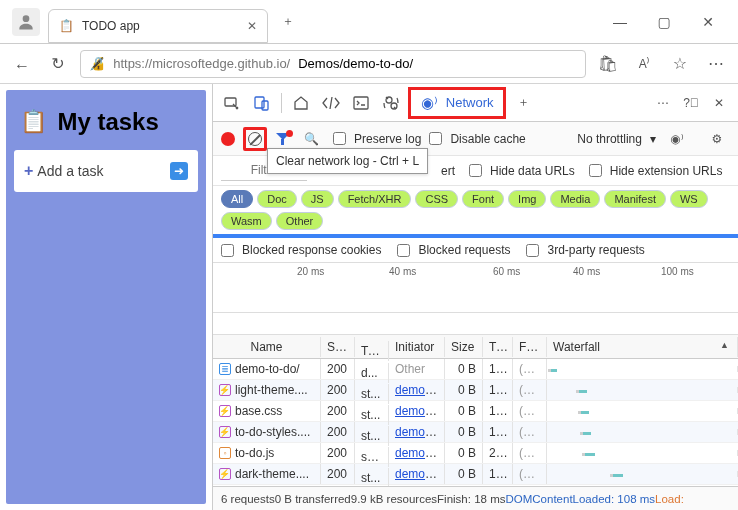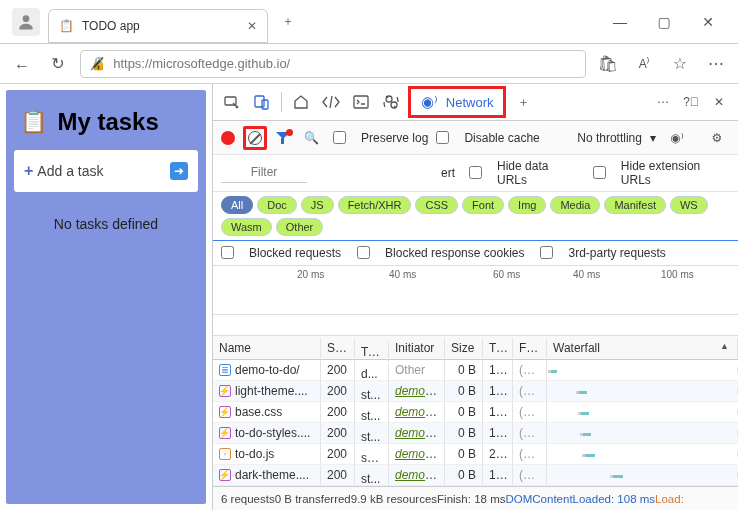--- a/index.html
+++ b/index.html
@@ -46,54 +46,54 @@
 .dt-toolbar { height:34px; display:flex; align-items:center; padding:0 8px; gap:8px; border-bottom:1px solid #e5e5e5; background:#fafafa; position:relative;}
 .rec { width:14px;height:14px; border:2px solid #e22; border-radius:50%; background:#e22;}
 .clear-btn { width:24px;height:24px; border:3px solid #e22; display:flex;align-items:center;justify-content:center; border-radius:2px;}
 .clear-btn span{ width:14px;height:14px;border:1.5px solid #555;border-radius:50%;position:relative;}
 .clear-btn span::after{content:"";position:absolute;width:14px;height:1.5px;background:#555;transform:rotate(-45deg);top:6px;left:-1px;}
 .tooltip { position:absolute; left:54px; top:26px; background:#fff; border:1px solid #999; padding:5px 8px; font-size:12px; z-index:10; box-shadow:0 1px 3px rgba(0,0,0,0.15);}
 .funnel { position:relative; width:16px;height:16px;}
 .funnel::before{content:"";position:absolute;border-left:7px solid transparent;border-right:7px solid transparent;border-top:7px solid #3367d6;top:2px;left:1px;}
 .funnel::after{content:"";position:absolute;width:3px;height:6px;background:#3367d6;top:8px;left:6px;}
 .funnel .dot{position:absolute;width:7px;height:7px;background:#e22;border-radius:50%;top:-1px;right:-2px;}
-.chk { display:flex; align-items:center; gap:15px; color:#333;}
+.chk { display:flex; align-items:center; gap:8px; color:#333;}
 .chk input { width:13px; height:13px;}
 .throt { margin-left:auto; color:#333;}
 .gear { margin-left:6px;}
 
 .filter-row { padding:4px 8px; display:flex; align-items:center; gap:14px; border-bottom:1px solid #e5e5e5;}
 .filter-input { width:86px; padding:3px 4px; border:none; border-bottom:1px solid #ccc; color:#888; font-size:12px; background:transparent;text-align:center;}
 .filter-row .label-cut { color:#333;}
 
-.type-row { padding:4px 8px; display:flex; gap:4px; flex-wrap:wrap; border-bottom:1px solid #3b82f6;}
+.type-row { padding:4px 8px; display:flex; gap:4px; flex-wrap:wrap; border-bottom:4px solid #3b82f6;}
 .chip { border:1px solid #c3cde0; border-radius:10px; padding:2px 9px; font-size:11px; background:#bef264; color:#333;}
 .chip.active { background:#5a7ab8; color:#fff; border-color:#5a7ab8;}
 
 .block-row { padding:5px 8px; display:flex; gap:16px; border-bottom:1px solid #ddd;}
 
 .timeline { height:50px; border-bottom:1px solid #ddd; position:relative; background:#fff;}
 .timeline .tick { position:absolute; top:3px; font-size:10px; color:#666;}
 .timeline .t1{left:84px;} .timeline .t2{left:176px;text-align:right;} .timeline .t3{left:280px;} .timeline .t4{left:360px;} .timeline .t5{left:448px;}
 
 .sep-band{height:22px;border-bottom:1px solid #ddd;}
 
 .grid-head { display:flex; border-bottom:1px solid #ccc; background:#f8f8f8; height:24px; align-items:center;}
 .grid-head > div, .grid-row > div { padding:3px 6px; border-right:1px solid #e3e3e3; overflow:hidden; white-space:nowrap; text-overflow:ellipsis;}
 .grid-head > div { font-weight:400; color:#333;}
-.c-name{width:108px;} .c-st{width:34px;} .c-ty{width:34px;margin-top:8px;} .c-ini{width:56px;} .c-sz{width:38px;} .c-ti{width:30px;} .c-fu{width:34px;} .c-wf{flex:1; position:relative;}
+.c-name{width:108px;text-align:center;} .c-st{width:34px;} .c-ty{width:34px;margin-top:8px;} .c-ini{width:56px;} .c-sz{width:38px;} .c-ti{width:30px;} .c-fu{width:34px;} .c-wf{flex:1; position:relative;}
 .grid-head .c-wf::after{content:"▲"; position:absolute; right:8px; font-size:9px; color:#555;}
 .grid-row { display:flex; height:21px; align-items:center; border-bottom:1px solid #f0f0f0;}
 .grid-row:nth-child(even){background:#f5f8fd;}
 .fname{display:flex;align-items:center;gap:4px;}
 .fic{width:12px;height:12px;display:inline-flex;align-items:center;justify-content:center;font-size:9px;border:1px solid;border-radius:2px;}
 .fic.doc{color:#3a8ee6;border-color:#3a8ee6;}
 .fic.css{color:#b554c4;border-color:#b554c4;}
 .fic.js{color:#e0893a;border-color:#e0893a;}
-.ini-link{color:#4d7c0f;text-decoration:underline;font-style:italic;}
+.ini-link{color:#1d4ed8;text-decoration:underline;}
 .fu-dim{color:#999;}
 .wf-bar{position:absolute;height:10px;top:3px;background:#6fc7c7;}
 .wf-grey{background:#cfcfcf;}
 
 .status-bar { height:24px; border-top:1px solid #ccc; padding:0 8px; display:flex; align-items:center; font-size:11.5px; color:#444; background:#fafafa; overflow:hidden;}
 .status-bar .dcl{color:#2d66c3;}
 .status-bar .load{color:#d73;}
 </style>
 </head>
 <body>
@@ -117,40 +117,40 @@
     <span>✕</span>
   </div>
 </div>
 
 <div class="addr-row">
   <div class="nav-btn">←</div>
   <div class="nav-btn">↻</div>
   <div class="addr-bar">
     <span style="color:#666;">🔏</span>
     <span class="muted">https://microsoftedge.github.io/</span>
+      <span class="path-hl">Demos/demo-to-do/</span>
   </div>
   <div class="nav-btn">🛍</div>
   <div class="nav-btn" style="font-size:12px;">A⁾</div>
   <div class="nav-btn">☆</div>
   <div class="nav-btn">⋯</div>
 </div>
 
 <div class="main">
 
   <div class="app">
     <h1>
         <span class="clip">📋</span>
         <span>My tasks</span>
       </h1>
     <div class="add-task">
       <span class="plus">+</span>
       <span>Add a task</span>
       <span class="arrow">➜</span>
     </div>
-    <div class="no-tasks">No tasks defined</div>
   </div>
 
   <div class="devtools">
     <div class="dt-tabbar">
       <div class="dt-ic">
           <svg width="16" height="16" viewBox="0 0 16 16" fill="none" stroke="#555" stroke-width="1.3">
             <rect x="1" y="3" width="11" height="8" rx="1"></rect>
             <path d="M9 9l5 5M12 14l2-2"></path>
           </svg>
         </div>
@@ -194,20 +194,21 @@
         <div class="dt-ic">?⃝</div>
         <div class="dt-ic">✕</div>
       </div>
     </div>
 
     <div class="dt-toolbar">
       <div class="rec"></div>
       <div class="clear-btn">
           <span></span>
         </div>
+      <div class="tooltip">Clear network log - Ctrl + L</div>
       <div class="funnel">
           <span class="dot"></span>
         </div>
       <div class="dt-ic">🔍</div>
       <label class="chk">
           <input type="checkbox" style="">
           <span>Preserve log</span>
         </label>
       <label class="chk">
           <input type="checkbox" style="">
@@ -243,25 +244,25 @@
         <span class="chip">Media</span>
         <span class="chip">Manifest</span>
         <span class="chip">WS</span>
         <span class="chip">Wasm</span>
         <span class="chip">Other</span>
       </div>
 
     <div class="block-row">
       <label class="chk">
           <input type="checkbox" style="">
+          <span>Blocked response cookies</span>
+        </label>
+      <label class="chk">
+          <input type="checkbox" style="">
           <span>Blocked requests</span>
-        </label>
-      <label class="chk">
-          <input type="checkbox" style="">
-          <span>Blocked response cookies</span>
         </label>
       <label class="chk">
           <input type="checkbox" style="">
           <span>3rd-party requests</span>
         </label>
     </div>
 
     <div class="timeline">
       <span class="tick t1">20 ms</span>
       <span class="tick t2">40 ms</span>

